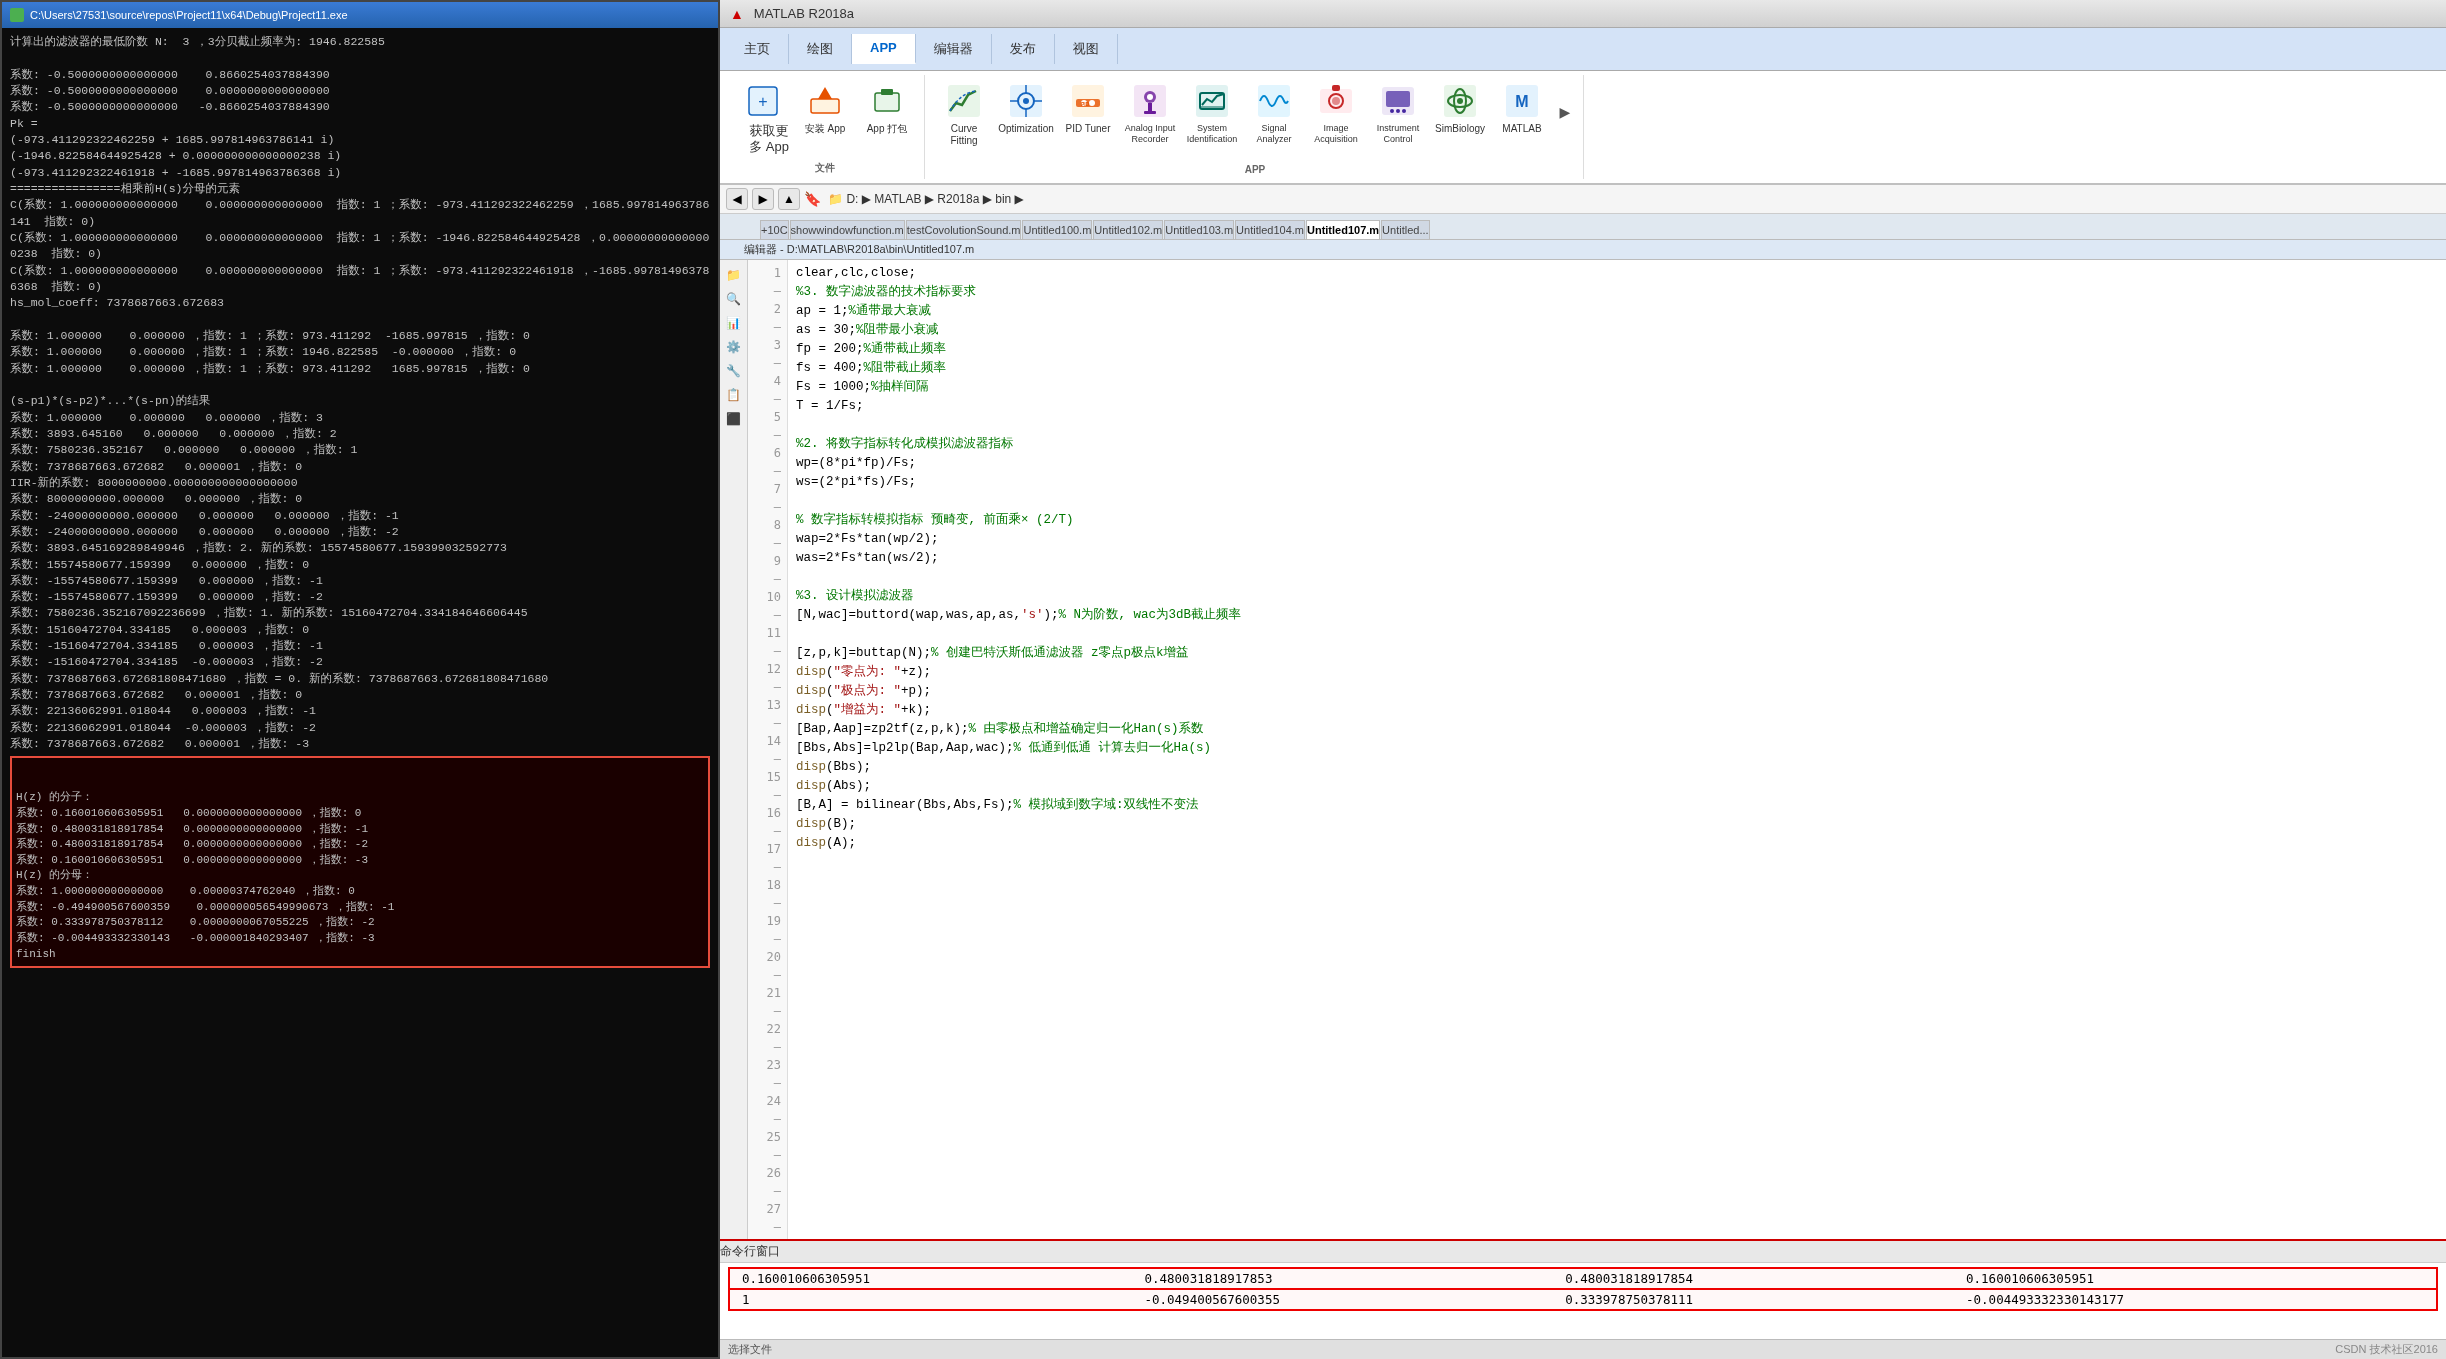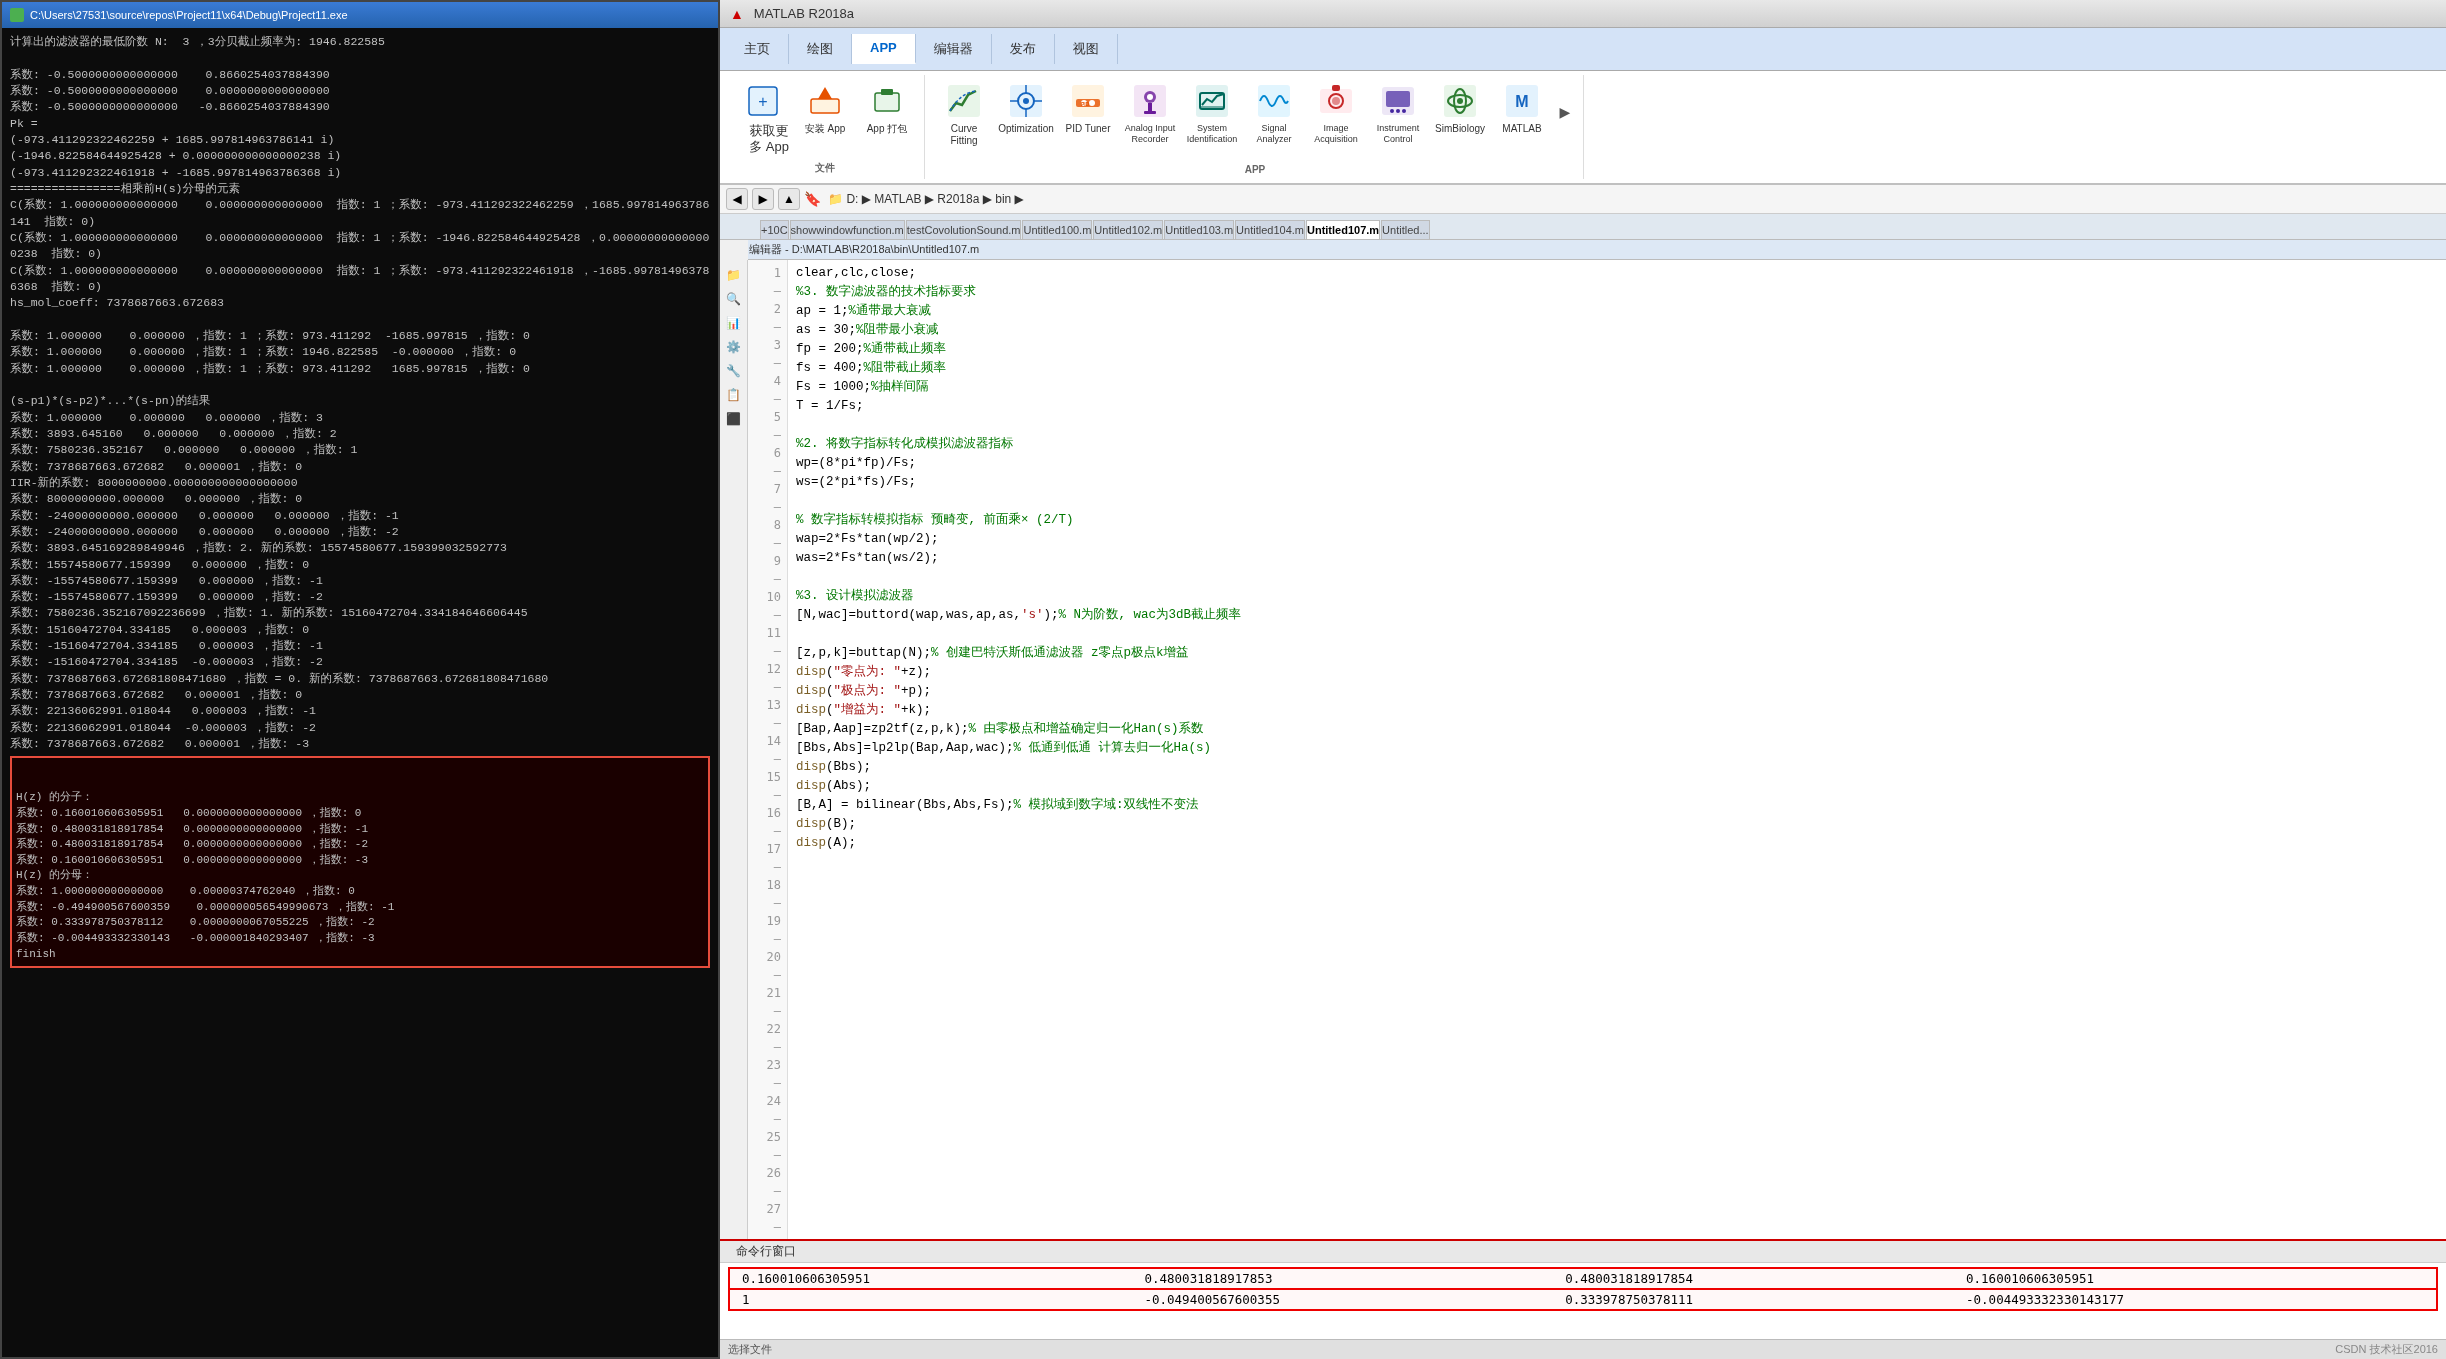--- a/index.html
+++ b/index.html
@@ -333,21 +333,21 @@
       background: #fff;
       min-height: 100px;
       max-height: 100px;
       display: flex;
       flex-direction: column;
     }
 
     .command-window-header {
       background: #e8e8e8;
       border-bottom: 1px solid #ccc;
-      padding: 2px 16px;
+      padding: 2px 0;
       font-size: 12px;
       font-family: Liberation Mono, monospace;
       color: #333;
       display: flex;
       align-items: center;
       justify-content: space-between;
     }
 
     .command-window-content {
       flex: 1;
@@ -666,21 +666,21 @@
     <div class="editor-tab">showwindowfunction.m</div>
     <div class="editor-tab">testCovolutionSound.m</div>
     <div class="editor-tab">Untitled100.m</div>
     <div class="editor-tab">Untitled102.m</div>
     <div class="editor-tab">Untitled103.m</div>
     <div class="editor-tab">Untitled104.m</div>
     <div class="editor-tab active">Untitled107.m</div>
     <div class="editor-tab">Untitled...</div>
   </div>
 
-  <div style="background:#dde8f5; border-bottom:1px solid #bbb; padding:2px 1px; font-size:11px; font-family:Segoe UI,sans-serif; color:#333;margin-left:28px;">
+  <div style="background:#dde8f5; border-bottom:1px solid #bbb; padding:2px 24px; font-size:11px; font-family:Segoe UI,sans-serif; color:#333;">
     <span>编辑器 - D:\MATLAB\R2018a\bin\Untitled107.m</span>
   </div>
 
   <div class="main-content">
     <div class="editor-area">
 
       <div class="editor-sidebar">
         <div class="sidebar-tool" title="Browse">📁</div>
         <div class="sidebar-tool">🔍</div>
         <div class="sidebar-tool">📊</div>

